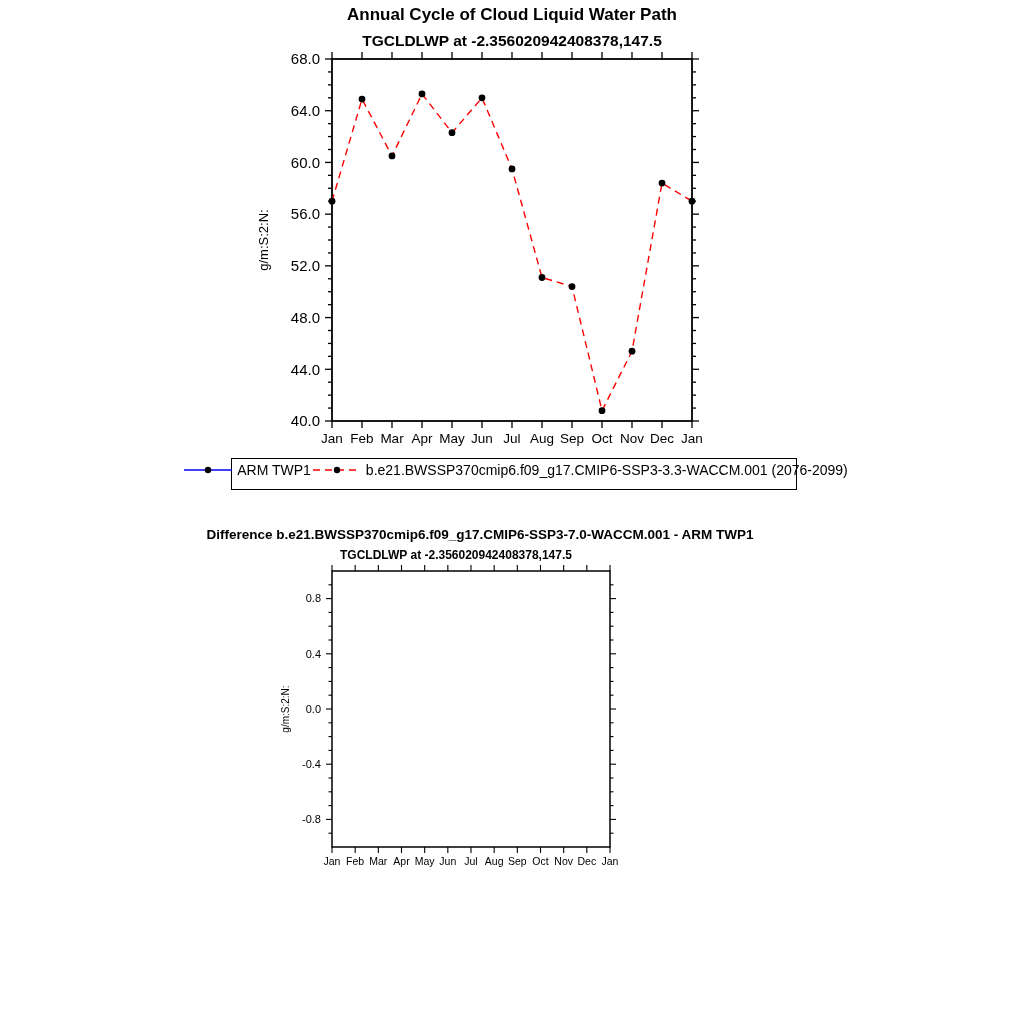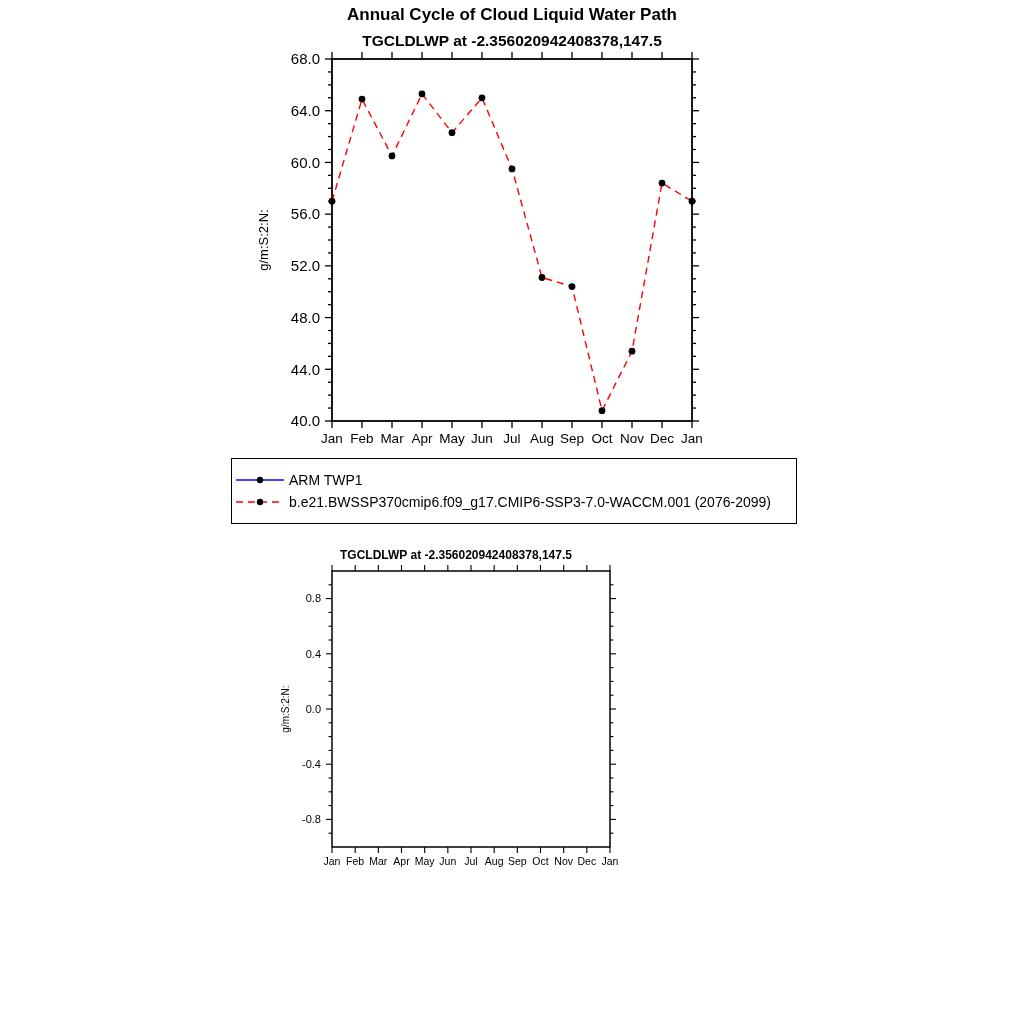--- a/index.html
+++ b/index.html
@@ -7,23 +7,23 @@
     position:relative;width:1024px;height:1024px;background:#ffffff;
     font-family:"Liberation Sans", sans-serif;color:#000;overflow:hidden;
   }
   .t-center{position:absolute;text-align:center;white-space:nowrap;font-weight:bold;}
   #c1-title{left:0;top:5px;width:1024px;font-size:17px;font-weight:bold;}
   #c1-sub{left:0;top:32px;width:1024px;font-size:15.5px;}
   #c2-title{left:0;top:527px;width:960px;font-size:13.5px;font-weight:bold;}
   #c2-sub{left:0;top:548px;width:912px;font-size:12px;}
   #plot-svg{position:absolute;left:0;top:0;font-family:"Liberation Sans", sans-serif;}
   #legend{
-    position:absolute;left:231px;top:458px;width:566px;height:66px;
+    position:absolute;left:231px;top:458px;width:566px;height:32px;
     border:1.6px solid #000;box-sizing:border-box;
-    display:flex;flex-direction:column;justify-content:center;padding-left:2px;background:#fff;
+    display:flex;flex-direction:row;justify-content:center;padding-left:2px;background:#fff;
   }
   .leg-row{display:flex;align-items:center;height:22px;}
   .leg-label{font-size:14px;margin-left:3px;white-space:nowrap;}
 </style>
 </head>
 <body>
 
 <div id="canvas">
 
   <svg id="plot-svg" width="1024" height="1024" viewBox="0 0 1024 1024">
@@ -247,19 +247,20 @@
         <line x1="2" y1="7" x2="50" y2="7" stroke-width="1.5" stroke="#0000ff"></line>
         <circle cx="26" cy="7" r="3.2" fill="#000000"></circle>
       </svg>
       <span class="leg-label">ARM TWP1</span>
     </div>
     <div class="leg-row">
       <svg width="52" height="14">
         <line x1="2" y1="7" x2="50" y2="7" stroke-width="1.5" stroke-dasharray="7,5" stroke="#ff0000"></line>
         <circle cx="26" cy="7" r="3.2" fill="#000000"></circle>
       </svg>
-      <span class="leg-label">b.e21.BWSSP370cmip6.f09_g17.CMIP6-SSP3-7.0-WACCM.001 (2076-2099)</span>
+      <span class="leg-label">b.e21.BWSSP370cmip6.f09_g17.CMIP6-SSP3-3.3-WACCM.001 (2076-2099)</span>
     </div>
   </div>
 
+  <div class="t-center" id="c2-title">Difference b.e21.BWSSP370cmip6.f09_g17.CMIP6-SSP3-7.0-WACCM.001 - ARM TWP1</div>
   <div class="t-center" id="c2-sub">TGCLDLWP at -2.356020942408378,147.5</div>
 
 </div>
 
 </body></html>

